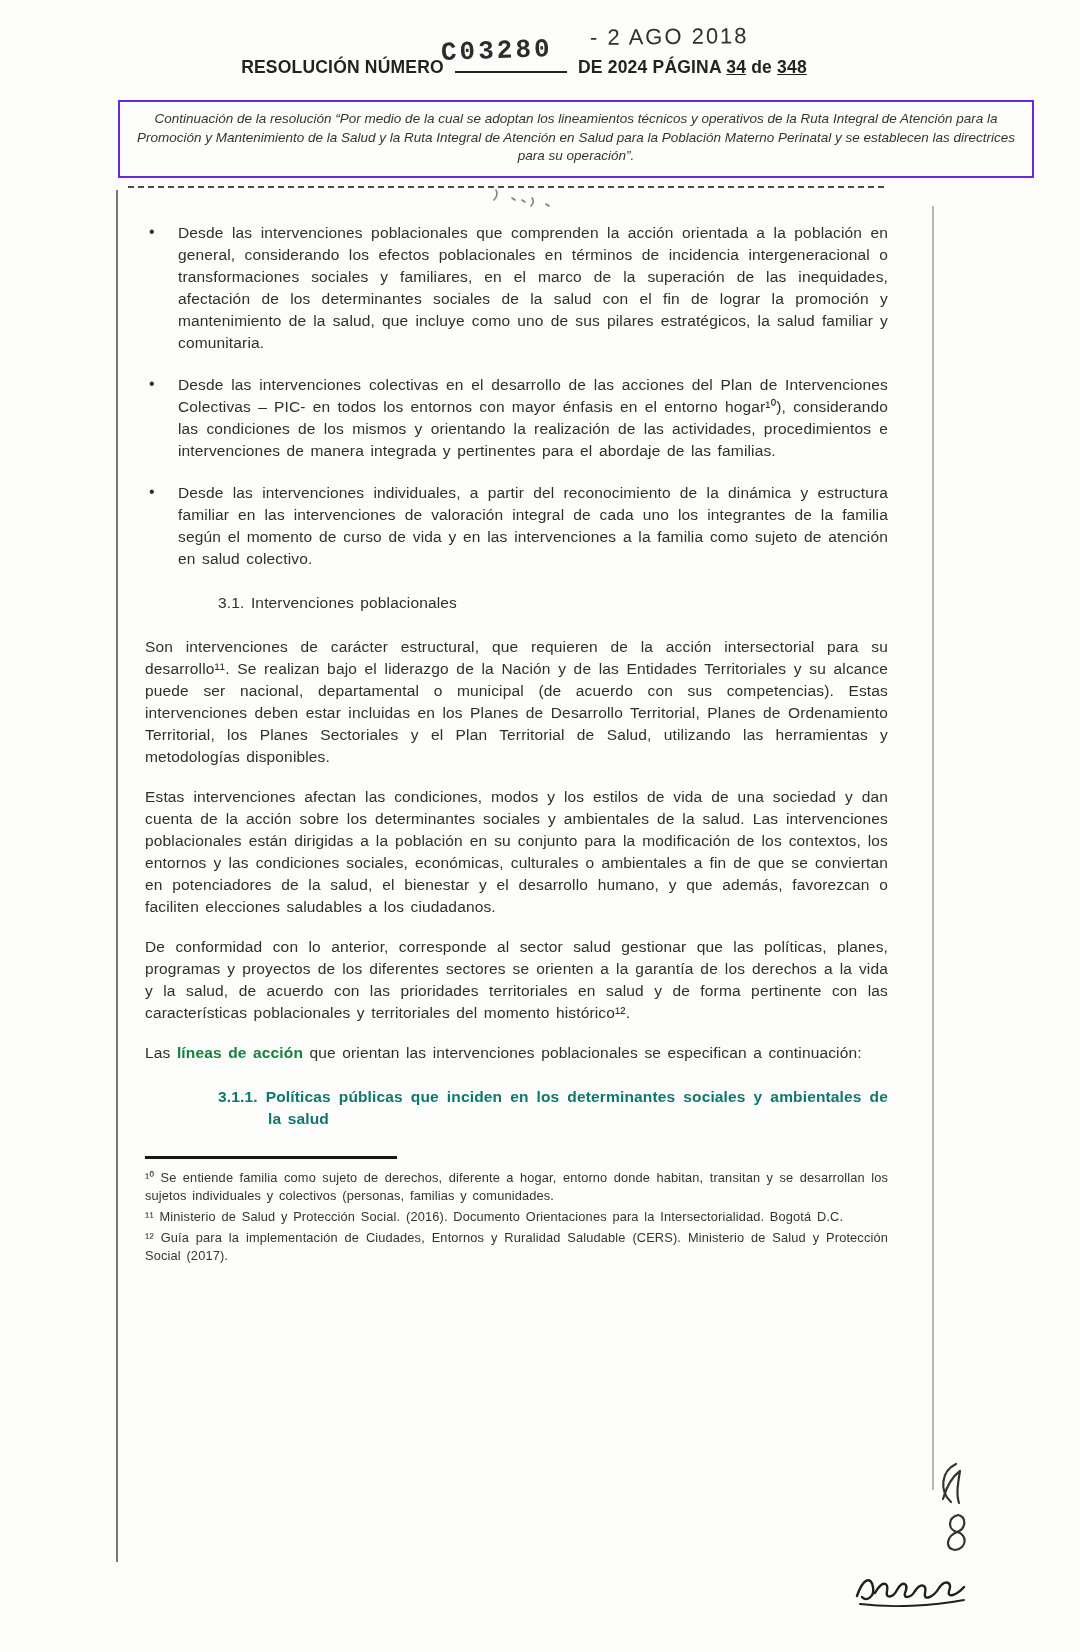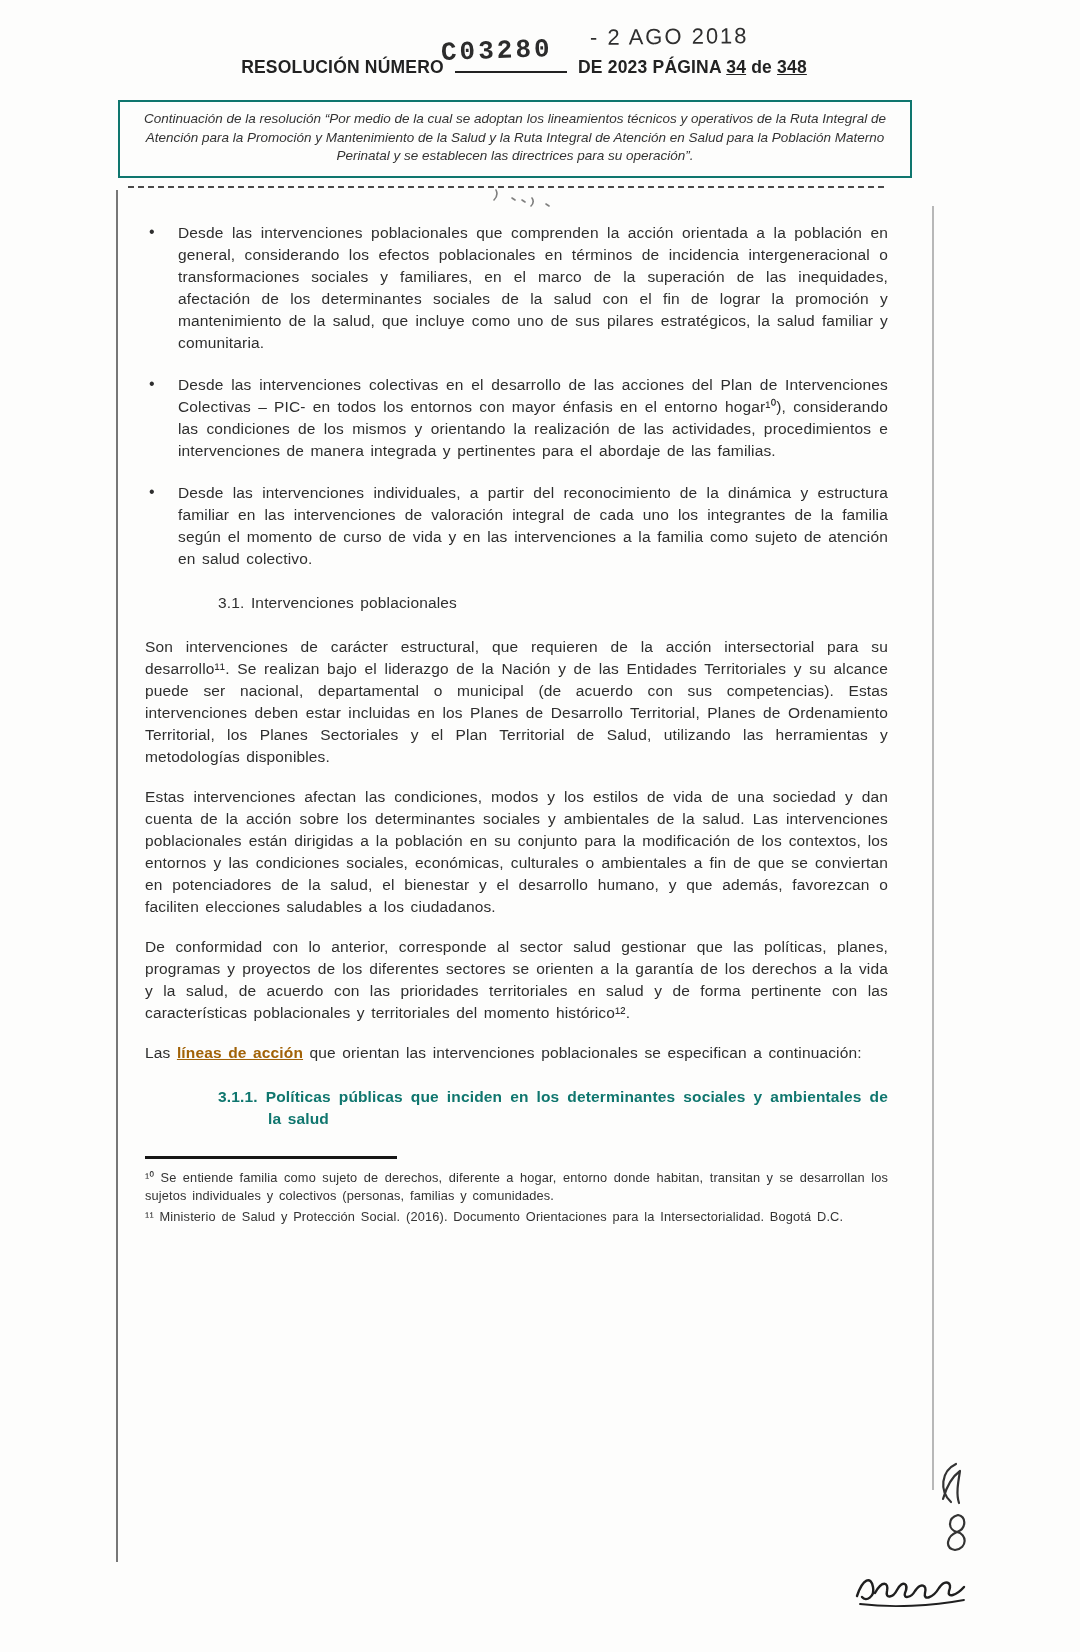--- a/index.html
+++ b/index.html
@@ -27,22 +27,22 @@
   }
   .stamp-num {
     position:absolute; left:-14px; top:-20px;
     font-family:"Liberation Mono", monospace;
     font-size:26px; font-weight:700; letter-spacing:3px;
     color:#2c2c2c; transform:rotate(-2deg); white-space:nowrap;
   }
   .pgnum { text-decoration:underline; }
 
   .header-box {
-    position:absolute; left:118px; top:100px; width:794px; box-sizing:border-box;
-    border:2px solid #0f766e; padding:8px 16px 10px;
+    position:absolute; left:118px; top:100px; width:916px; box-sizing:border-box;
+    border:2px solid #6d28d9; padding:8px 16px 10px;
     font-size:13.5px; font-style:italic; line-height:1.38;
     text-align:center; color:#333;
   }
   .dashed-sep {
     position:absolute; left:128px; top:186px; width:756px;
     border-top:2px dashed #4a4a4a;
   }
 
   
   .vline-left  { position:absolute; left:116px; top:190px; width:2px; height:1372px; background:#5f5f5f; opacity:.85; }
@@ -57,21 +57,21 @@
   }
   .content p { margin:0 0 18px 0; }
   .bullet { position:relative; padding-left:33px; margin-bottom:20px; }
   .bullet .marker { position:absolute; left:4px; top:-1px; font-size:16px; }
   .bullet .btext { display:block; }
   .h31 { margin:22px 0 22px 73px !important; text-align:left; }
   .h311 {
     font-weight:700; color:#0f766e;
     padding-left:123px; text-indent:-50px; margin:22px 0 20px 0 !important;
   }
-  .b { font-weight:700; color:#a16207;text-decoration:underline; }
+  .b { font-weight:700; color:#15803d; }
 
   
   .fn-rule { width:252px; border-top:3px solid #161616; margin:26px 0 10px 0; }
   .footnote { font-size:12.8px; line-height:18px; margin:0 0 3px 0 !important; color:#333; }
 
   
   .sig { position:absolute; left:852px; top:1558px; }
   .mark-n { position:absolute; left:928px; top:1458px; }
   .mark-8 { position:absolute; left:938px; top:1510px; }
   svg path { fill:none; stroke-linecap:round; stroke-linejoin:round; }
@@ -79,21 +79,21 @@
 </head>
 <body>
 
 <div class="page">
 
   <div class="date-stamp">- 2 AGO  2018</div>
 
   <div class="title-row">
     <span>RESOLUCIÓN NÚMERO</span>
     <span class="num-blank"><span class="stamp-num">C03280</span></span>
-    <span>DE 2023 PÁGINA</span>
+    <span>DE 2024 PÁGINA</span>
     <span class="pgnum">34</span>
     <span>de</span>
     <span class="pgnum">348</span>
   </div>
 
   <div class="header-box">
     <span>Continuación de la resolución “Por medio de la cual se adoptan los lineamientos técnicos y operativos de la Ruta Integral de Atención para la Promoción y Mantenimiento de la Salud y la Ruta Integral de Atención en Salud para la Población Materno Perinatal y se establecen las directrices para su operación”.</span>
   </div>
 
   <div class="dashed-sep"></div>
@@ -133,20 +133,21 @@
     <p>De conformidad con lo anterior, corresponde al sector salud gestionar que las políticas, planes, programas y proyectos de los diferentes sectores se orienten a la garantía de los derechos a la vida y la salud, de acuerdo con las prioridades territoriales en salud y de forma pertinente con las características poblacionales y territoriales del momento histórico¹².</p>
 
     <p><span>Las </span><span class="b">líneas de acción</span><span> que orientan las intervenciones poblacionales se especifican a continuación:</span></p>
 
     <p class="h311">3.1.1. Políticas públicas que inciden en los determinantes sociales y ambientales de la salud</p>
 
 
     <div class="fn-rule"></div>
     <p class="footnote">¹⁰ Se entiende familia como sujeto de derechos, diferente a hogar, entorno donde habitan, transitan y se desarrollan los sujetos individuales y colectivos (personas, familias y comunidades.</p>
     <p class="footnote">¹¹ Ministerio de Salud y Protección Social. (2016). Documento Orientaciones para la Intersectorialidad. Bogotá D.C.</p>
+    <p class="footnote">¹² Guía para la implementación de Ciudades, Entornos y Ruralidad Saludable (CERS). Ministerio de Salud y Protección Social (2017).</p>
   </div>
 
   <div class="mark-n">
     <svg width="42" height="50" viewBox="0 0 42 50">
       <path d="M28 6 C13 13 11 33 23 44 M15 41 C19 27 25 18 32 13 C30 25 28 36 31 45" stroke="#333" stroke-width="2.2"></path>
     </svg>
   </div>
   <div class="mark-8">
     <svg width="34" height="46" viewBox="0 0 34 46">
       <path d="M20 5 C9 8 10 20 19 22 C29 24 30 38 17 40 C6 38 9 26 19 22 C28 19 29 7 20 5" stroke="#333" stroke-width="2.2"></path>

